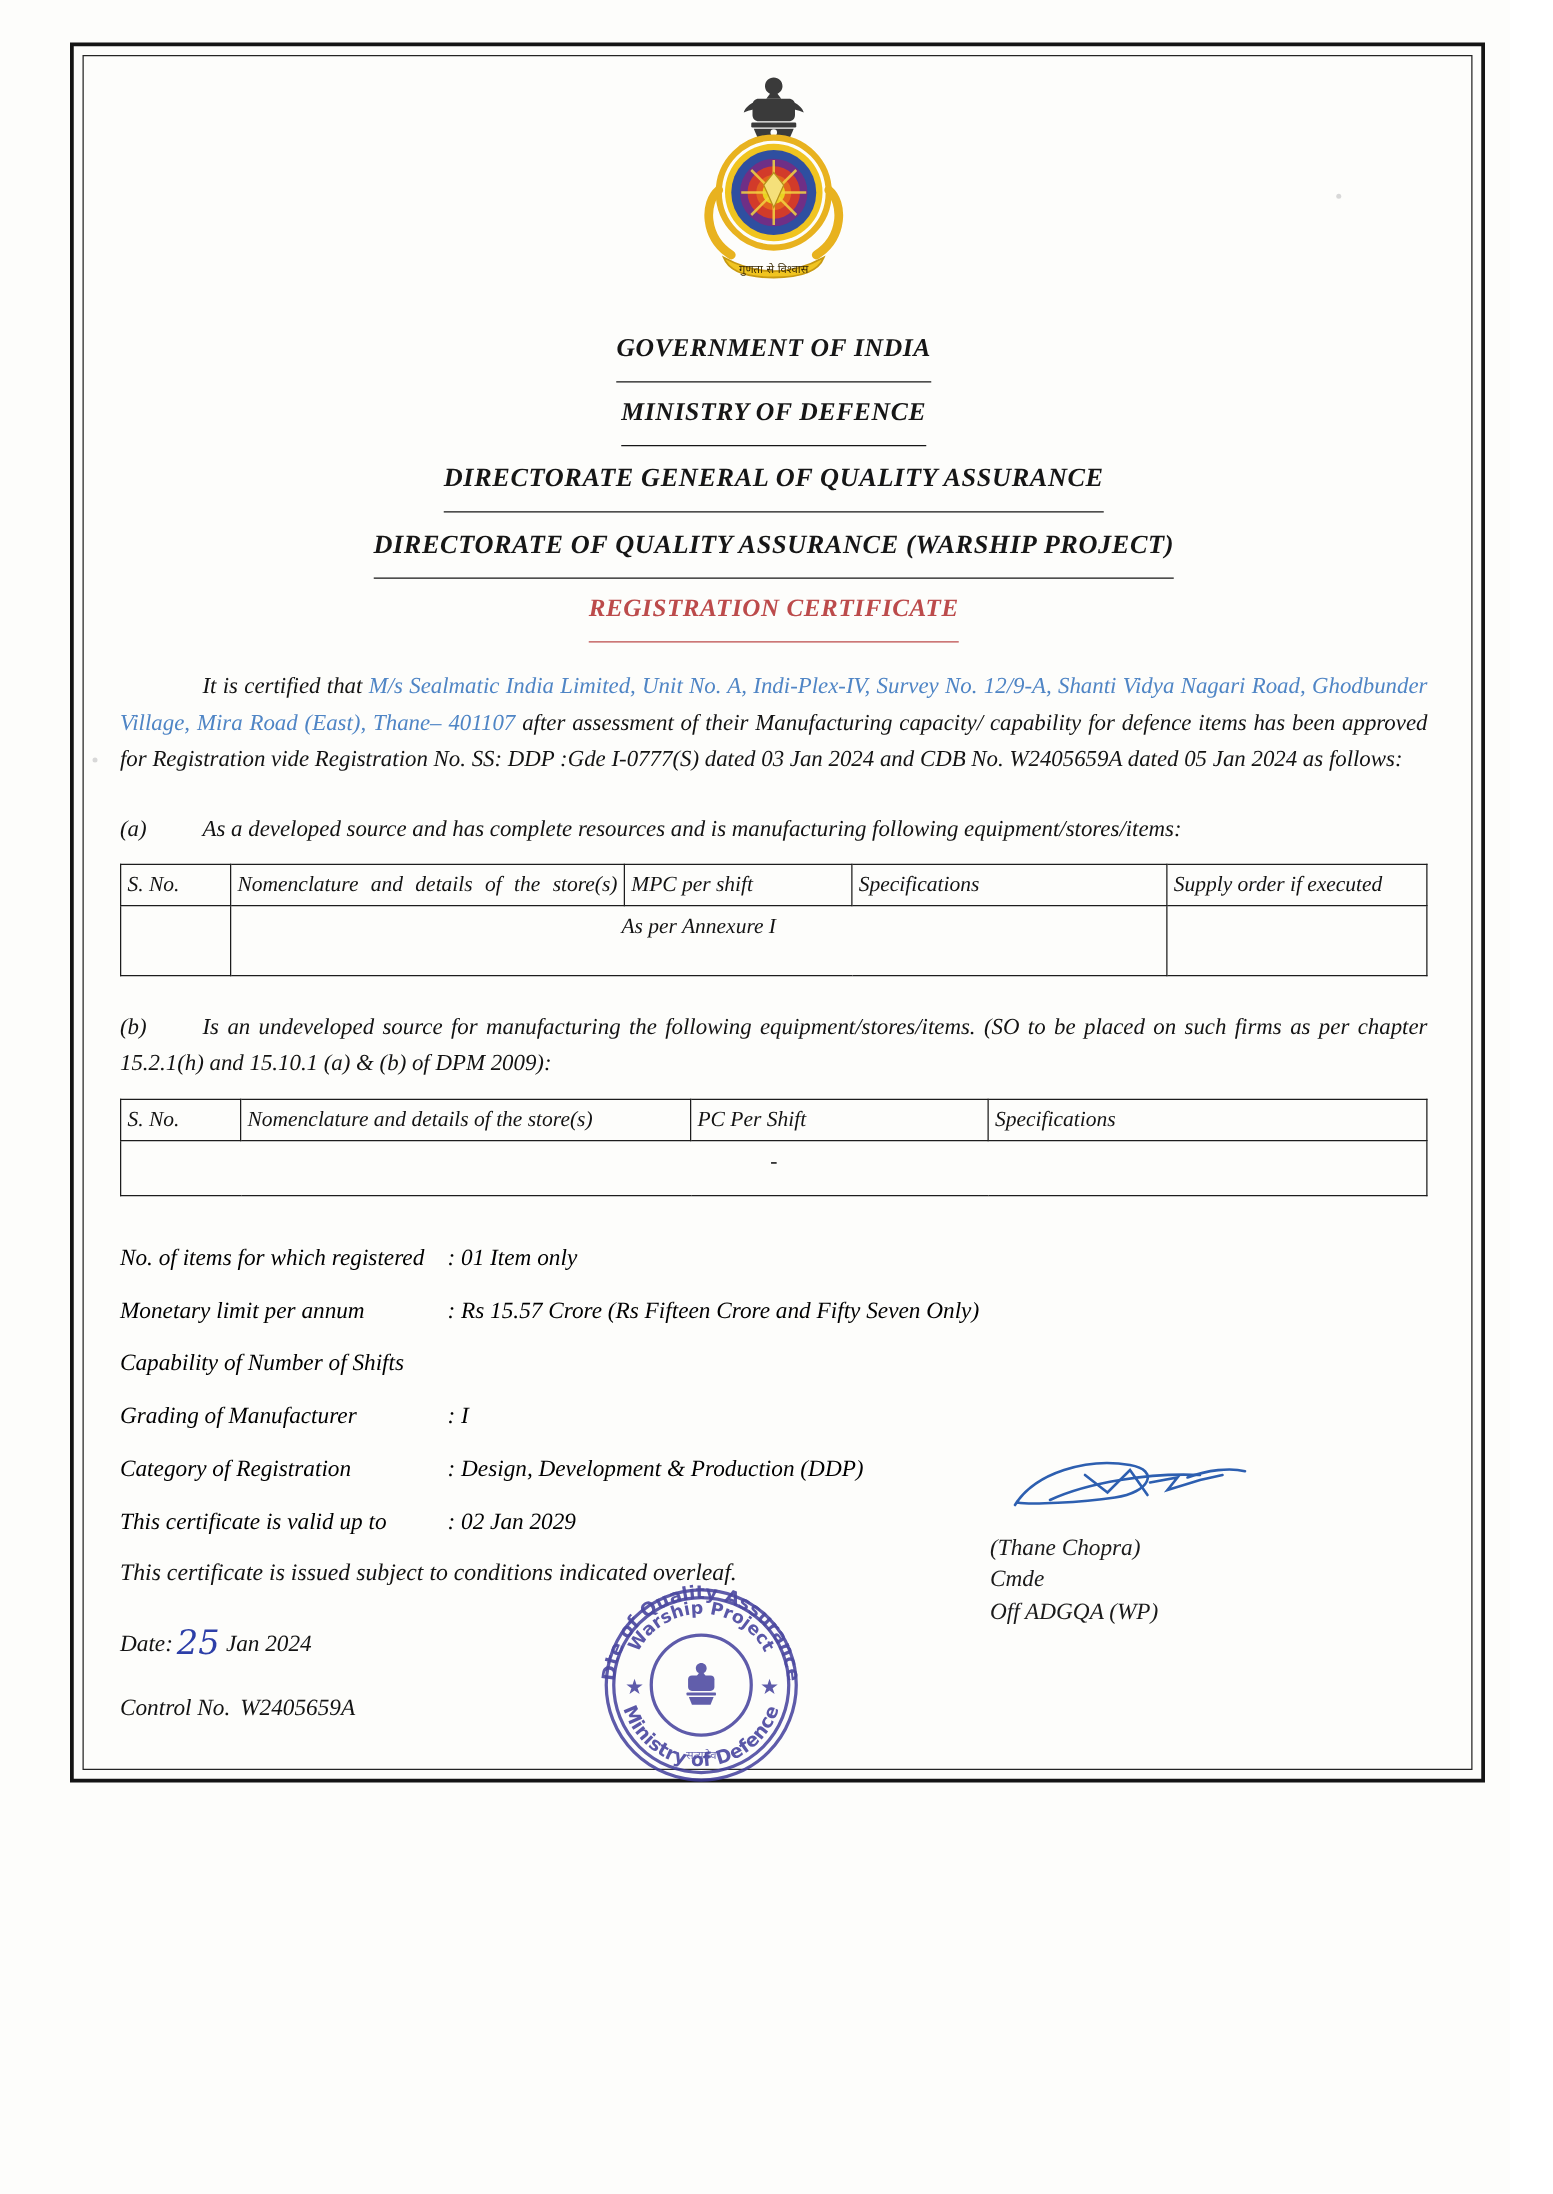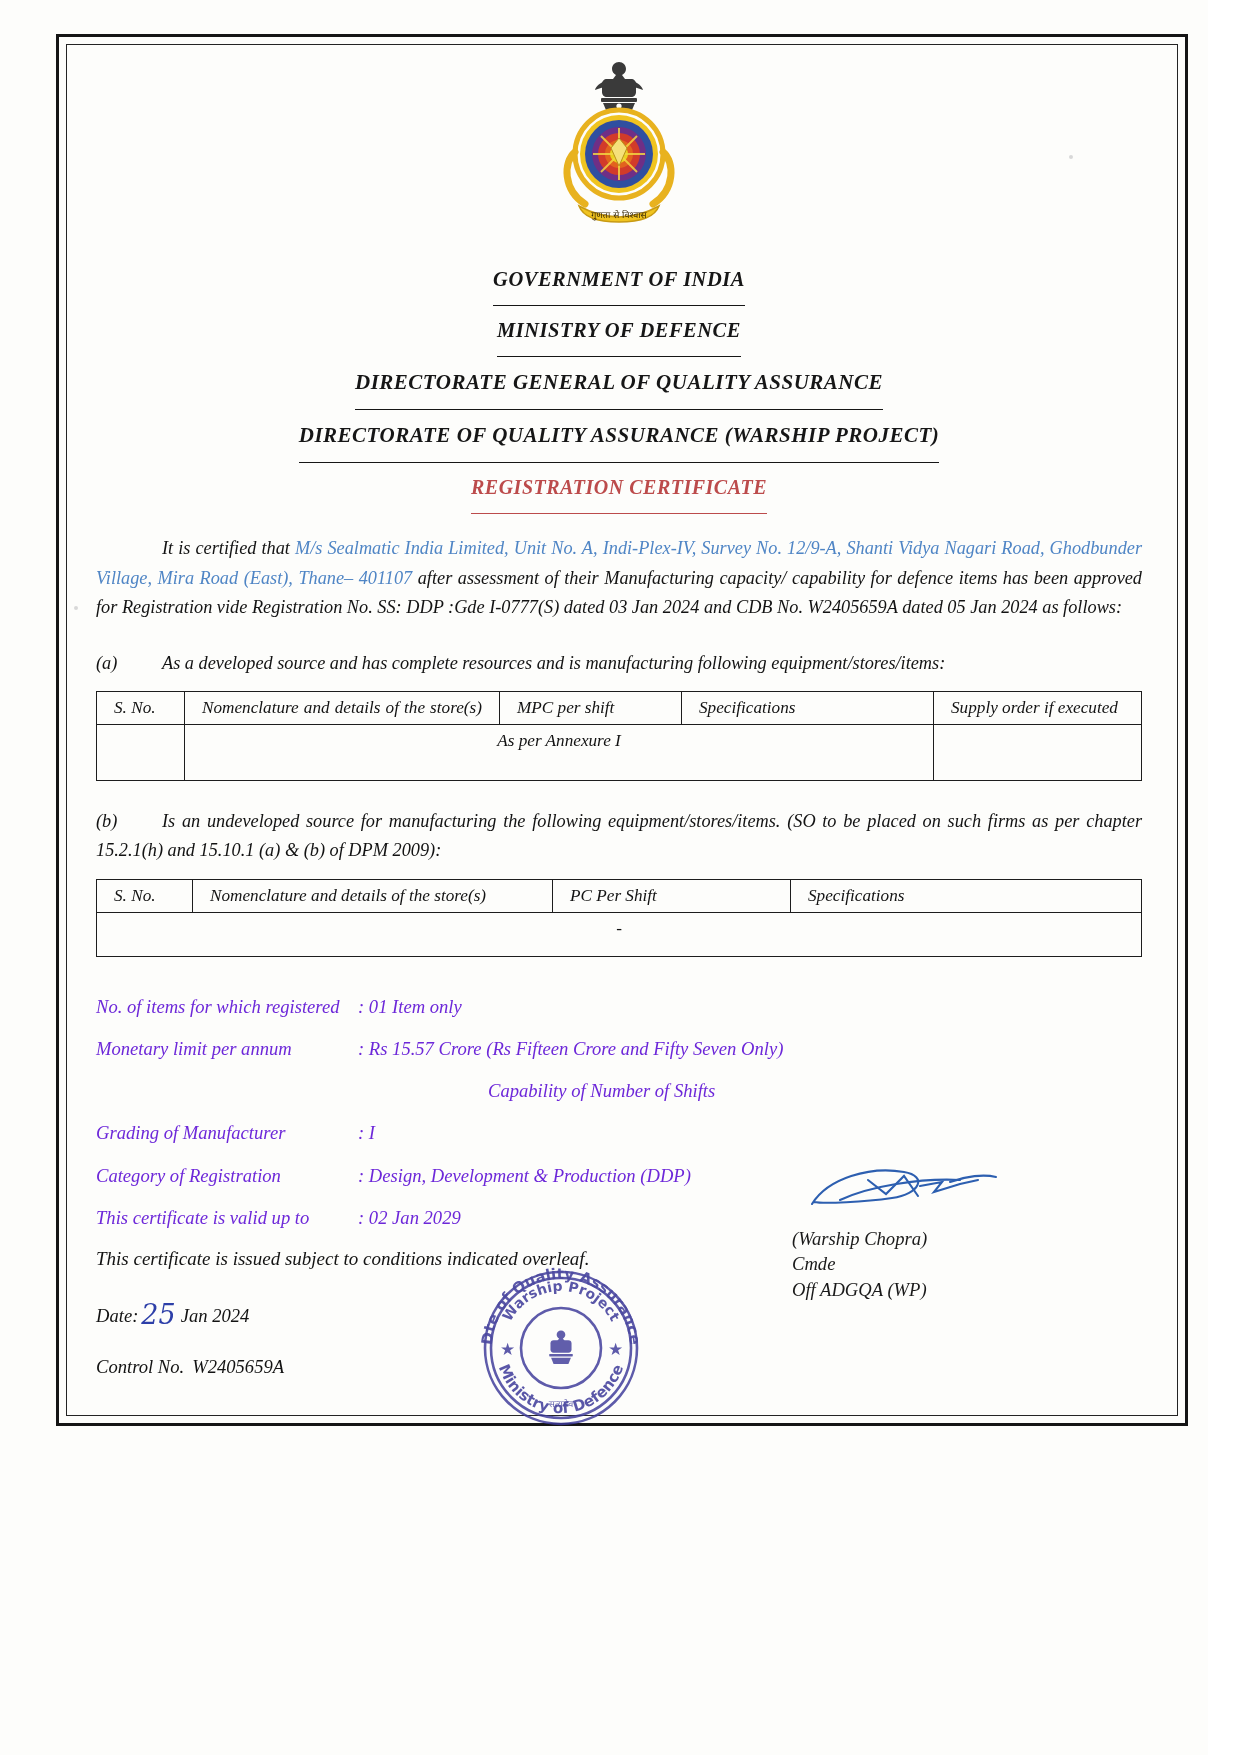--- a/index.html
+++ b/index.html
@@ -105,21 +105,21 @@
   table.reg {
     margin: 13px 6px 0 6px;
     width: calc(100% - 12px);
     border-collapse: collapse;
     font-style: italic;
     font-size: 17.2px;
     color: #131313;
   }
   table.reg th, table.reg td {
     border: 1.3px solid #1d1d1d;
-    padding: 6px 17px;
+    padding: 6px 5px;
     vertical-align: top;
     font-weight: 400;
   }
   table.reg th { text-align: left; }
   th.c-sno   { width: 88px; text-align: center; }
   th.c-nom   { width: 315px; text-align: justify; text-align-last: justify; }
   th.c-mpc   { width: 182px; }
   th.c-spec  { width: 252px; text-align: center; }
   th.c-supply{ width: auto; }
   td.annex { text-align: center; height: 56px; }
@@ -130,24 +130,23 @@
   th.d-pc   { width: 238px; }
   th.d-spec { width: auto; }
   td.dash-row { text-align: center; height: 44px; }
 
   
   .details { margin: 38px 6px 0 6px; }
   .drow {
     display: flex;
     font-style: italic;
     font-size: 18.6px;
-    color: #6d28d9;
+    color: #000000;
     margin-bottom: 19px;
     line-height: 1.25;
-    justify-content: center;
   }
   .dlabel { flex: 0 0 262px; }
   .dvalue { flex: 1 1 auto; }
   .closing {
     margin: 2px 6px 0 6px;
     font-style: italic;
     font-size: 19px;
     color: #131313;
   }
 
@@ -341,21 +340,21 @@
     <div class="sign-area">
       <svg class="sig-svg" width="200" height="62" viewBox="0 0 200 62">
         <g fill="none" stroke="#2d5fb0" stroke-width="2.1" stroke-linecap="round">
           <path d="M12 44 C 28 18, 70 6, 104 12 C 128 16, 120 34, 92 38 C 64 42, 24 44, 14 42"></path>
           <path d="M40 40 C 70 26, 120 18, 160 20"></path>
           <path d="M68 20 L 86 34 L 104 16 L 118 36"></path>
           <path d="M120 26 L 142 22 L 134 32 L 160 24 L 178 20"></path>
           <path d="M150 22 C 166 16, 184 14, 196 17"></path>
         </g>
       </svg>
-      <div class="sign-name">(Warship Chopra)</div>
+      <div class="sign-name">(Thane Chopra)</div>
       <div class="sign-name">Cmde</div>
       <div class="sign-name">Off ADGQA (WP)</div>
     </div>
 
     <div class="stamp">
       <svg width="182" height="182" viewBox="0 0 182 182">
         <defs>
           <path id="arcTop" d="M 22,91 A 69,69 0 0 1 160,91"></path>
           <path id="arcTop2" d="M 34,91 A 57,57 0 0 1 148,91"></path>
           <path id="arcBot" d="M 26,91 A 65,65 0 0 0 156,91"></path>

